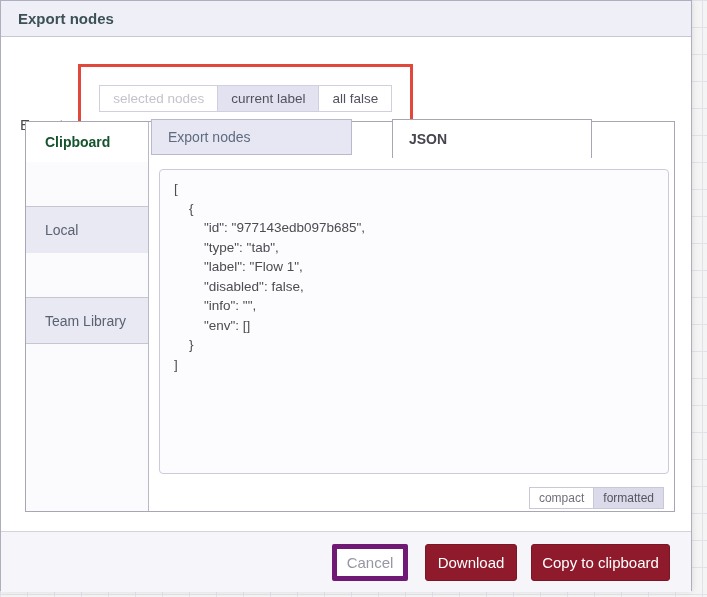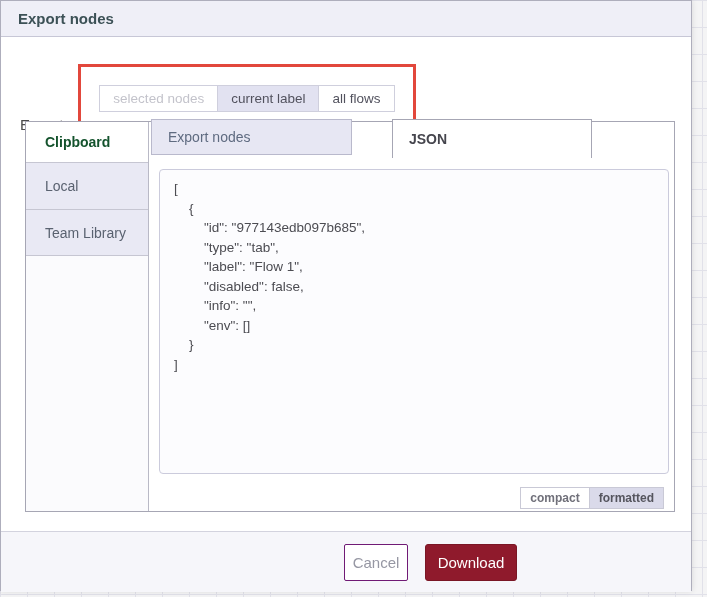--- a/index.html
+++ b/index.html
@@ -74,20 +74,21 @@
     padding-left:19px;
     font-size:14px; font-weight:bold; color:#14532d;
     background:#fff;
   }
   .side-item {
     height:47px; display:flex; align-items:center;
     padding-left:19px;
     background:#e9e9f4; color:#5a6270; font-size:14px;
     border-top:1px solid #c6c6d2;
     cursor:pointer;
+    margin-top:44px;
   }
   .side-item:last-of-type { border-bottom:1px solid #c6c6d2; }
   .tab {
     position:absolute; top:-3px; height:36px;
     display:flex; align-items:center;
     padding-left:16px; font-size:14px;
     cursor:pointer;
   }
   .tab-exportnodes {
     left:125px; width:201px;
@@ -122,38 +123,37 @@
     position:absolute; right:10px; top:365px;
     display:flex;
   }
   .fmt-btn {
     padding:3px 9px;
     font-size:12px;
     border:1px solid #c9c9d6;
     background:#fff; color:#70707a;
     margin-left:-1px;
     cursor:pointer;
-    font-weight:bold;
   }
   .fmt-selected { background:#dadaea; color:#55555e; }
   
   .footer {
     position:absolute; left:0; right:0; top:530px; height:61px;
     background:#f6f6fa;
     border-top:1px solid #d3d3de;
   }
   .footer button {
     position:absolute; top:12px; height:37px;
     font-family:"Liberation Sans", sans-serif;
     font-size:15px;
     cursor:pointer;
   }
   .btn-cancel {
-    right:283px; width:64px;
-    background:#fff; border:1px solid #701a75;
+    right:283px; width:76px;
+    background:#fff; border:5px solid #701a75;
     color:#9697a3; border-radius:2px;
   }
   .btn-primary {
     background:#8f1a2c; border:1px solid #7a1625;
     color:#fff; border-radius:3px;text-align:center;
   }
   .btn-download { right:174px; width:92px; }
   .btn-copy { right:21px; width:139px; }
 </style>
 </head>
@@ -166,21 +166,21 @@
   <div class="dialog-header">
     <span>Export nodes</span>
   </div>
 
   <div class="export-row">
     <span class="export-label">Export</span>
     <span class="red-annotation">
       <span class="btn-group">
         <button class="opt-btn opt-disabled">selected nodes</button>
         <button class="opt-btn opt-selected">current label</button>
-        <button class="opt-btn">all flows</button>
+        <button class="opt-btn">all false</button>
       </span>
     </span>
   </div>
 
   <div class="library-box">
 
     <div class="sidebar">
       <div class="clipboard-header">Clipboard</div>
       <div class="side-item">Local</div>
       <div class="side-item">Team Library</div>
@@ -205,15 +205,16 @@
     <div class="format-group">
       <button class="fmt-btn">compact</button>
       <button class="fmt-btn fmt-selected">formatted</button>
     </div>
 
   </div>
 
   <div class="footer">
     <button class="btn-cancel">Cancel</button>
     <button class="btn-primary btn-download">Download</button>
+    <button class="btn-primary btn-copy">Copy to clipboard</button>
   </div>
 
 </div>
 
 </body></html>

